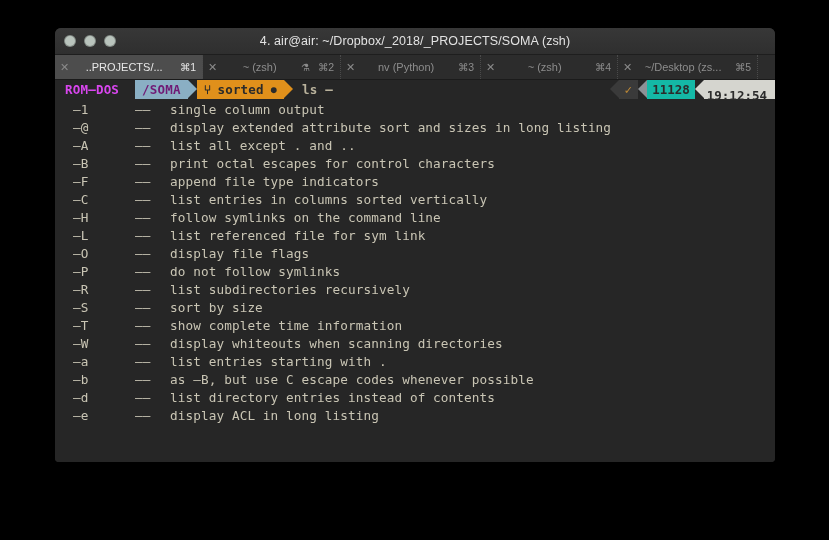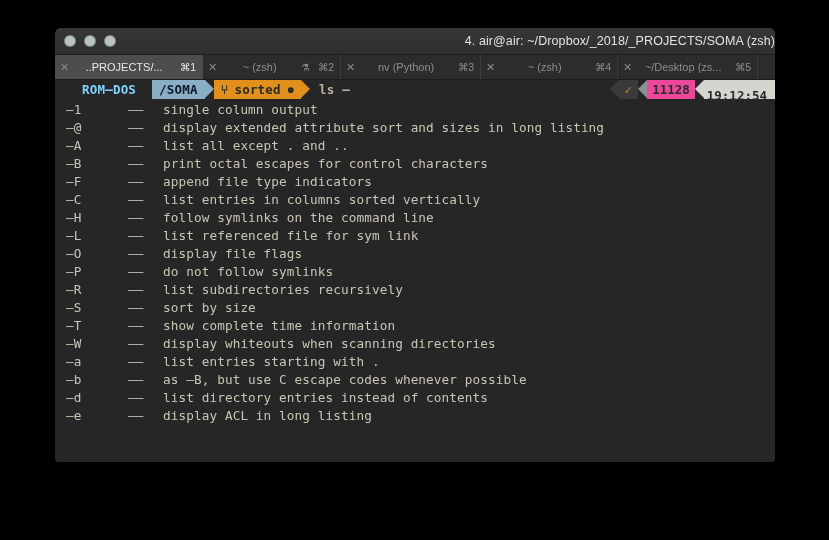--- a/index.html
+++ b/index.html
@@ -55,21 +55,21 @@
   .tl {
     width: 12px; height: 12px;
     border-radius: 50%;
     background: #b9c4bd;
     border: 1px solid rgba(0,0,0,0.28);
     box-sizing: border-box;
   }
   #window-title {
     position: absolute;
     left: 0; right: 0;
-    text-align: right;
+    text-align: center;
     font-family: "Liberation Sans", sans-serif;
     font-size: 12.5px;
     color: #e2e2e2;
     letter-spacing: 0.1px;
     pointer-events: none;
   }
 
   
   #tabbar {
     display: flex;
@@ -164,23 +164,23 @@
     border-bottom: 9.5px solid transparent;
     flex: 0 0 auto;
   }
   .pl-arrow-l {
     width: 0; height: 0;
     border-top: 9.5px solid transparent;
     border-bottom: 9.5px solid transparent;
     flex: 0 0 auto;
   }
 
-  #seg-user { background: #262626; color: #7dd3fc; padding-left: 27px; }
+  #seg-user { background: #262626; color: #d946ef; padding-left: 10px; }
   #arrow-user { border-left: 9px solid #262626; }
-  #seg-path  { background: #8aafc4; color: #0f172a; }
+  #seg-path  { background: #8aafc4; color: #701a75; }
   #arrow-path{ border-left: 9px solid #8aafc4; }
   #seg-git   { background: #e0901b; color: #2b2b2b; }
   #arrow-git { border-left: 9px solid #e0901b; }
   #seg-cmd   { background: #262626; color: #b9b29c; padding-left: 9px; }
 
   #prompt-right {
     position: absolute;
     right: 0; top: 0;
     height: 19px;
     display: flex;
@@ -192,21 +192,21 @@
   }
   #seg-rstatus {
     background: #3a3a3a;
     color: #c08a35;
     display: flex; align-items: center;
     padding: 0 6px;
     line-height: 19px;
   }
   #arrow-r1 { border-right: 9px solid #8d9196; }
   #seg-count {
-    background: #ec4899;
+    background: #14b8a6;
     color: #2b2b2b;
     display: flex; align-items: center;
     padding: 0 5px;
     font-weight: bold;
     line-height: 19px;
   }
   #arrow-r2 { border-right: 9px solid #d5d5cf; }
   #seg-clock {
     background: #d5d5cf;
     color: #2b2b2b;
@@ -223,20 +223,21 @@
   }
   .out-line {
     display: block;
     height: 18px;
     line-height: 18px;
     font-size: 12.7px;
     color: #c9c5b4;
     white-space: pre;
     padding-left: 11px;
     letter-spacing: 0.1px;
+    margin-left: 7px;
   }
   .out-flag { display: inline-block; width: 62px; }
   .out-dash { display: inline-block; width: 35px; }
 
   
   .noselect { user-select: none; }
 </style>
 </head>
 <body>
 

